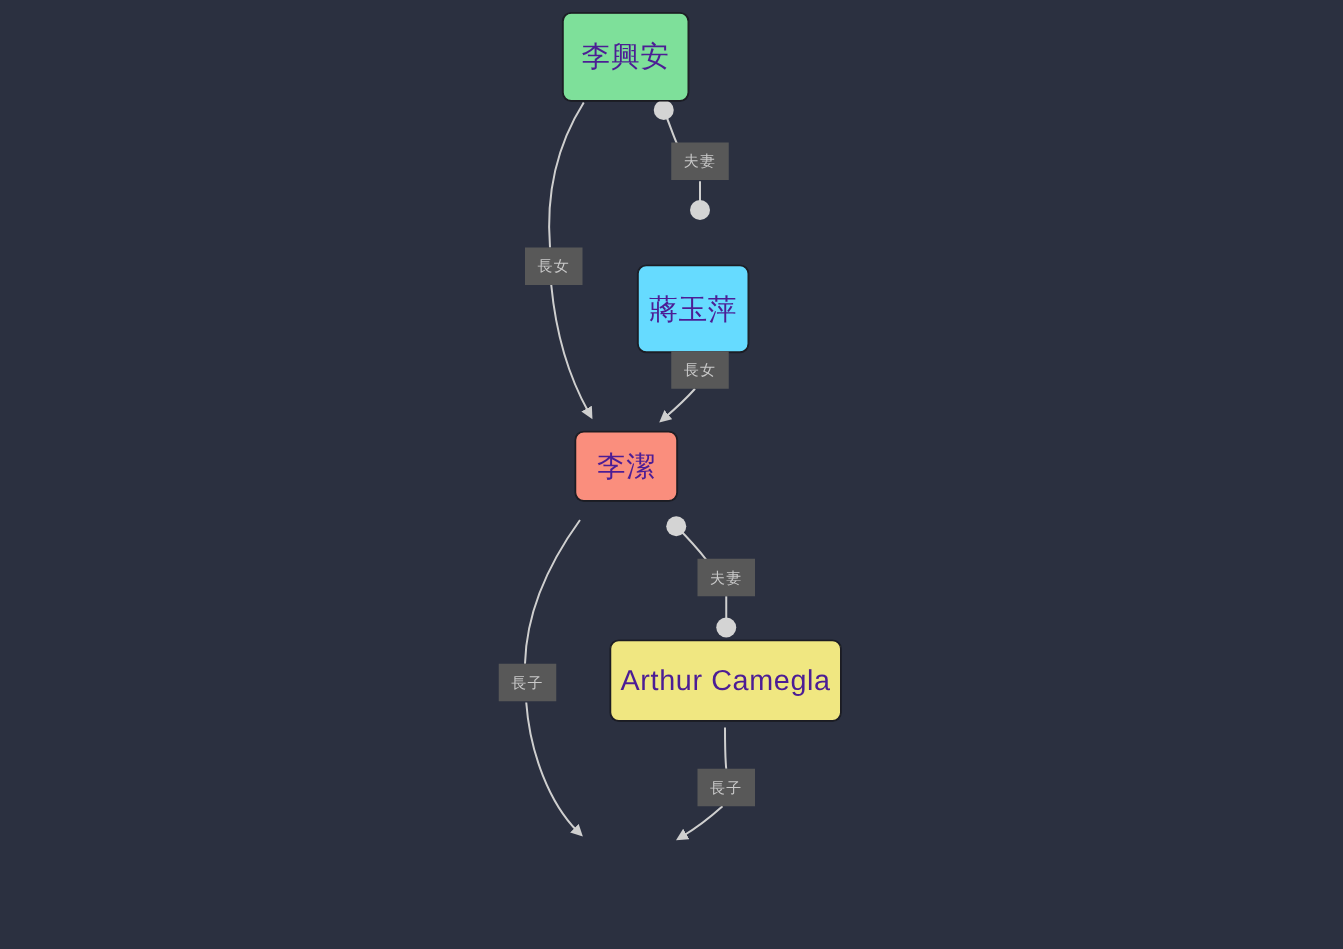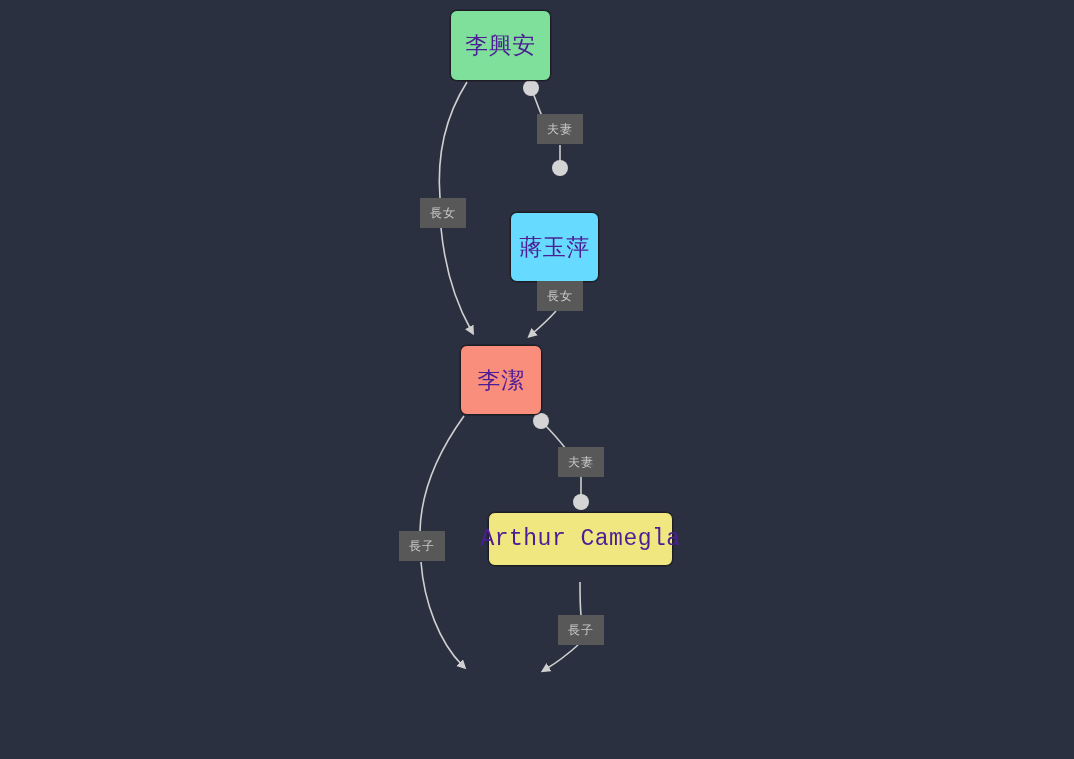--- a/index.html
+++ b/index.html
@@ -107,25 +107,25 @@
   </svg>
 
   <div class="node node-green" style="left:450px; top:10px; width:101px; height:71px;">
     <span>李興安</span>
   </div>
 
   <div class="node node-blue" style="left:510px; top:178px; width:89px; height:70px;margin-top:34px;">
     <span>蔣玉萍</span>
   </div>
 
-  <div class="node node-salmon" style="left:460px; top:345px; width:82px; height:70px;">
+  <div class="node node-salmon" style="left:460px; top:345px; width:82px; height:56px;">
     <span>李潔</span>
   </div>
 
-  <div class="node node-yellow" style="left:488px; top:512px; width:185px; height:54px;font-family:Liberation Mono, monospace;">
+  <div class="node node-yellow" style="left:488px; top:512px; width:185px; height:65px;">
     <span>Arthur Camegla</span>
   </div>
 
 
   <div class="edge-label" style="left:537px; top:114px; width:46px;">夫妻</div>
 
   <div class="edge-label" style="left:420px; top:198px; width:46px;">長女</div>
 
   <div class="edge-label" style="left:537px; top:281px; width:46px;">長女</div>
 

